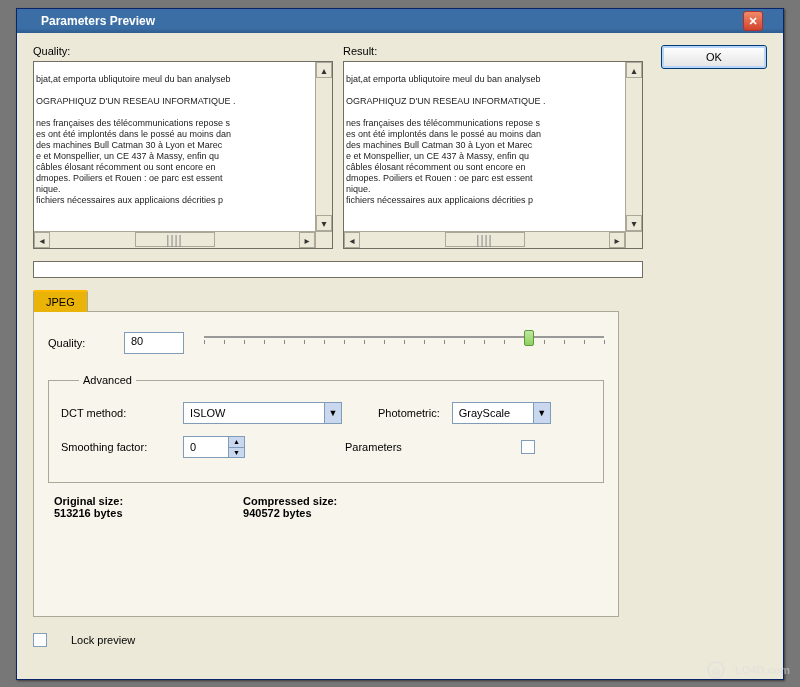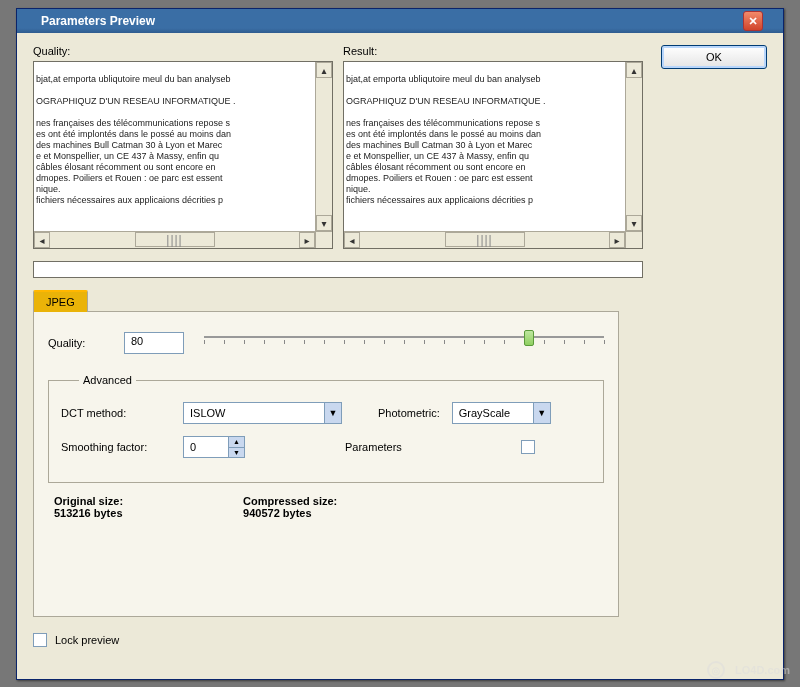--- a/index.html
+++ b/index.html
@@ -181,21 +181,21 @@
           </div>
           <div>
             <div>Compressed size:</div>
             <div>940572 bytes</div>
           </div>
         </div>
 
       </div>
     </div>
 
-    <div style="margin-top:16px;display:flex;align-items:center;gap:8px">
+    <div style="margin-top:16px;display:flex;align-items:center;gap:24px">
       <span class="chk"></span>
       <span>Lock preview</span>
     </div>
 
   </div>
 </div>
 
 <div class="watermark">
   <span class="circ">◎</span>
   <span>LO4D.com</span>

